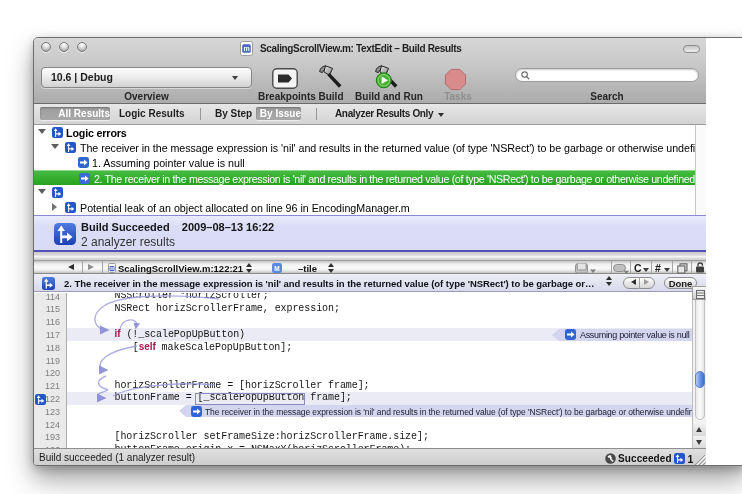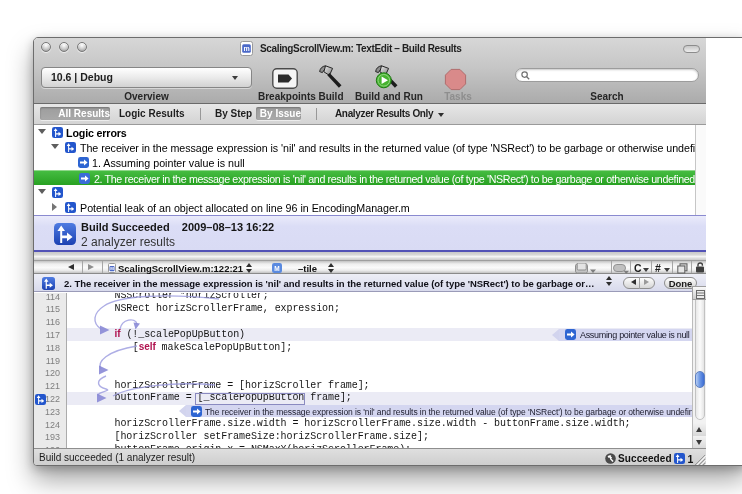--- a/index.html
+++ b/index.html
@@ -259,21 +259,20 @@
   <div class="lnum" style="top:127px">124</div>
   <div class="lnum" style="top:139.8px">193</div>
   <div class="lnum" style="top:152.6px">126</div>
 
   <div class="cl" style="left:80.5px;top:-2.6px">NSScroller *horizScroller;</div>
   <div class="cl" style="left:80.5px;top:10.2px">NSRect horizScrollerFrame, expression;</div>
   <div class="cl" style="left:80.5px;top:35.8px"><span class="kw">if</span> (!_scalePopUpButton)</div>
   <div class="cl" style="left:98.8px;top:48.6px">[<span class="kw">self</span> makeScalePopUpButton];</div>
   <div class="cl" style="left:80.5px;top:87px">horizScrollerFrame = [horizScroller frame];</div>
   <div class="cl" style="left:80.5px;top:99.8px">buttonFrame = [_scalePopUpButton frame];</div>
-  <div class="cl" style="left:80.5px;top:125.4px">horizScrollerFrame.size.width = horizScrollerFrame.size.width - buttonFrame.size.width;</div>
   <div class="cl" style="left:80.5px;top:138.2px">[horizScroller setFrameSize:horizScrollerFrame.size];</div>
   <div class="cl" style="left:80.5px;top:151px">buttonFrame.origin.x = NSMaxX(horizScrollerFrame);</div>
 
   <div class="abs" style="left:161px;top:100.3px;width:110px;height:12px;border:1px solid #8a8ac0"></div>
 
   <svg class="abs" style="left:0.5px;top:101px" width="11" height="11" viewBox="0 0 22 22">
         <rect width="22" height="22" rx="4.5" fill="#2356cc"></rect>
         <use href="#fork" fill="#fff"></use>
       </svg>
 

